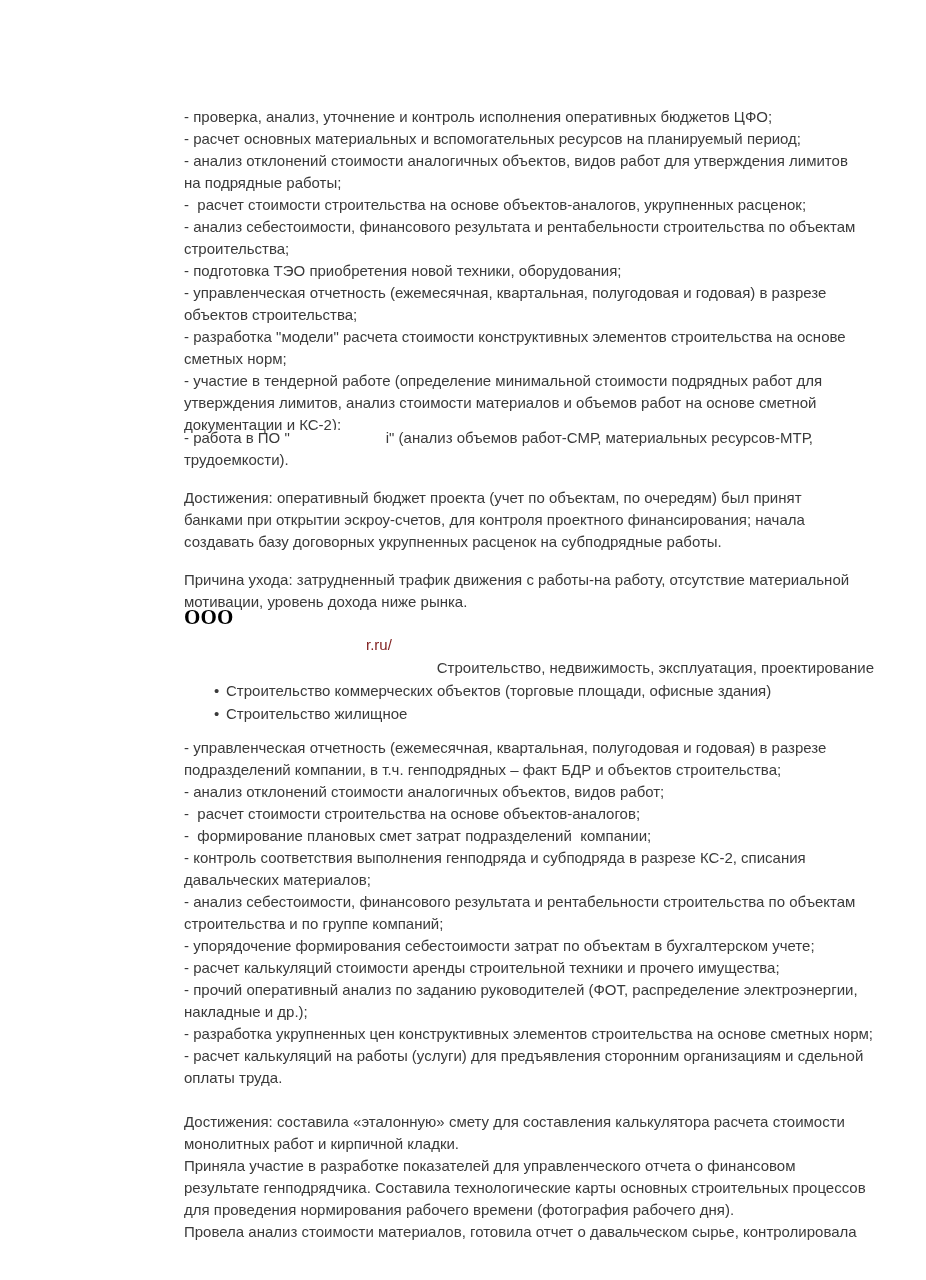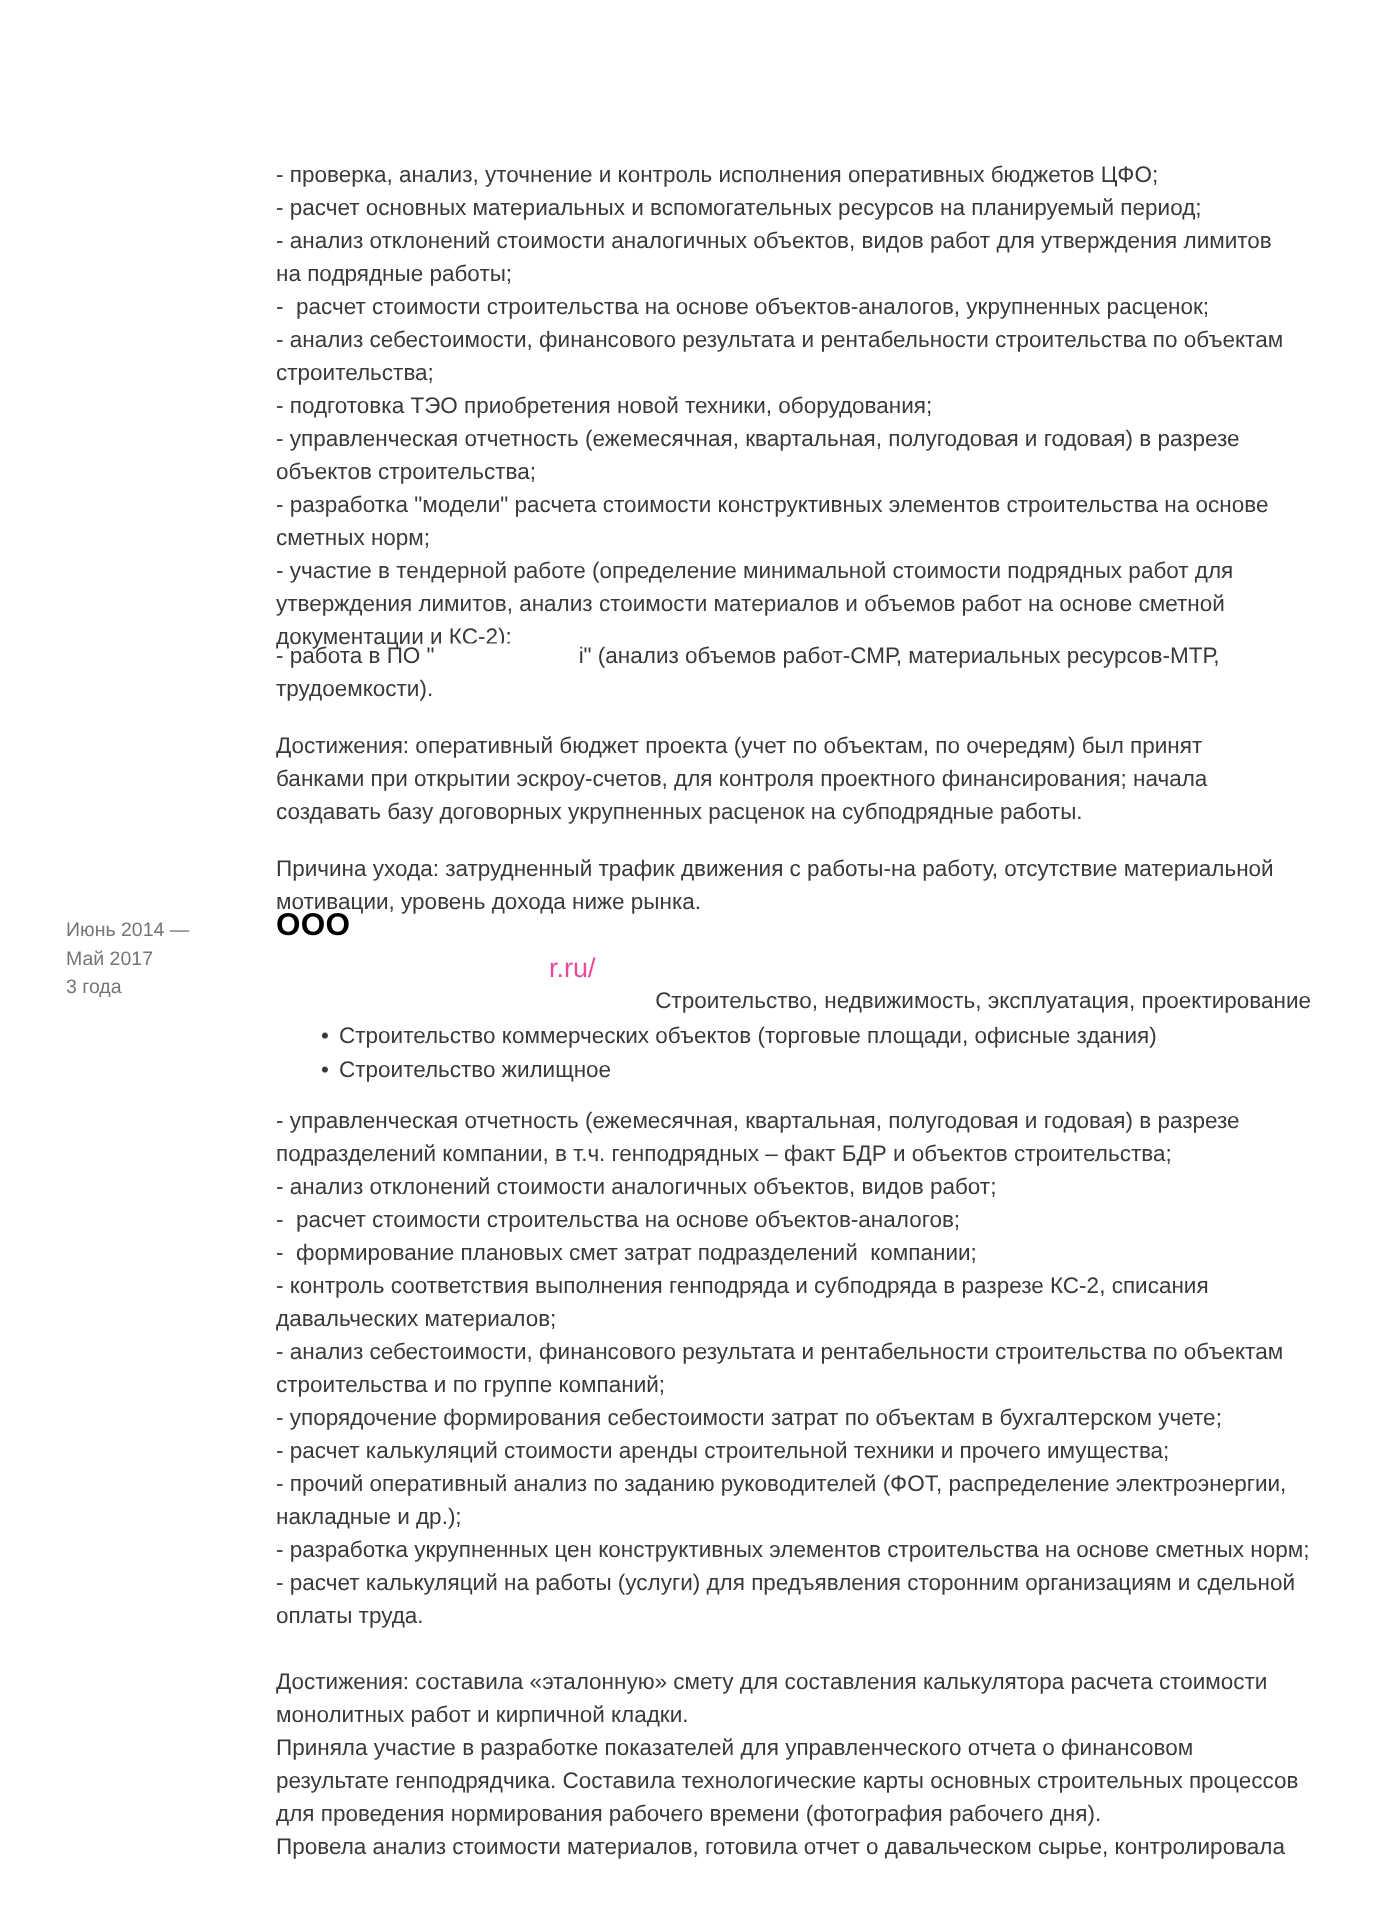--- a/index.html
+++ b/index.html
@@ -52,26 +52,27 @@
   
   .entry { position: absolute; left: 184px; width: 690px; }
 
   .company-name {
     font-size: 21px;
     font-weight: bold;
     line-height: 26px;
     color: #000000;
     letter-spacing: 0.2px;
     margin: 0;
+    font-family: Liberation Serif, serif;
   }
 
   .company-site {
-    font-size: 18px;
+    font-size: 15px;
     line-height: 18px;
-    color: #ec4899;
+    color: #7f1d1d;
     margin: 6px 0 0 182px;
     user-select: none;
   }
 
   .company-industry {
     font-size: 15px;
     line-height: 22px;
     color: #3a3a3a;
     margin: 3px 0 0 0;
     text-align: right;
@@ -152,25 +153,20 @@
   </div>
 
   <div class="block" style="top:525px;">
     <p class="para">Причина ухода: затрудненный трафик движения с работы-на работу, отсутствие материальной мотивации, уровень дохода ниже рынка.</p>
   </div>
 
   <div class="block" style="top:443px;">
     <p class="para">Достижения: оперативный бюджет проекта (учет по объектам, по очередям) был принят банками при открытии эскроу-счетов, для контроля проектного финансирования; начала создавать базу договорных укрупненных расценок на субподрядные работы.</p>
   </div>
 
-  <div class="meta-col" style="top:610px;">
-    <span class="meta-line">Июнь 2014 —</span>
-    <span class="meta-line">Май 2017</span>
-    <span class="meta-line">3 года</span>
-  </div>
 
   <div class="entry" style="top:604px;">
     <h2 class="company-name">ООО</h2>
 
     <div class="company-site">r.ru/</div>
 
     <p class="company-industry">Строительство, недвижимость, эксплуатация, проектирование</p>
 
     <ul class="industry-list">
       <li>Строительство коммерческих объектов (торговые площади, офисные здания)</li>

